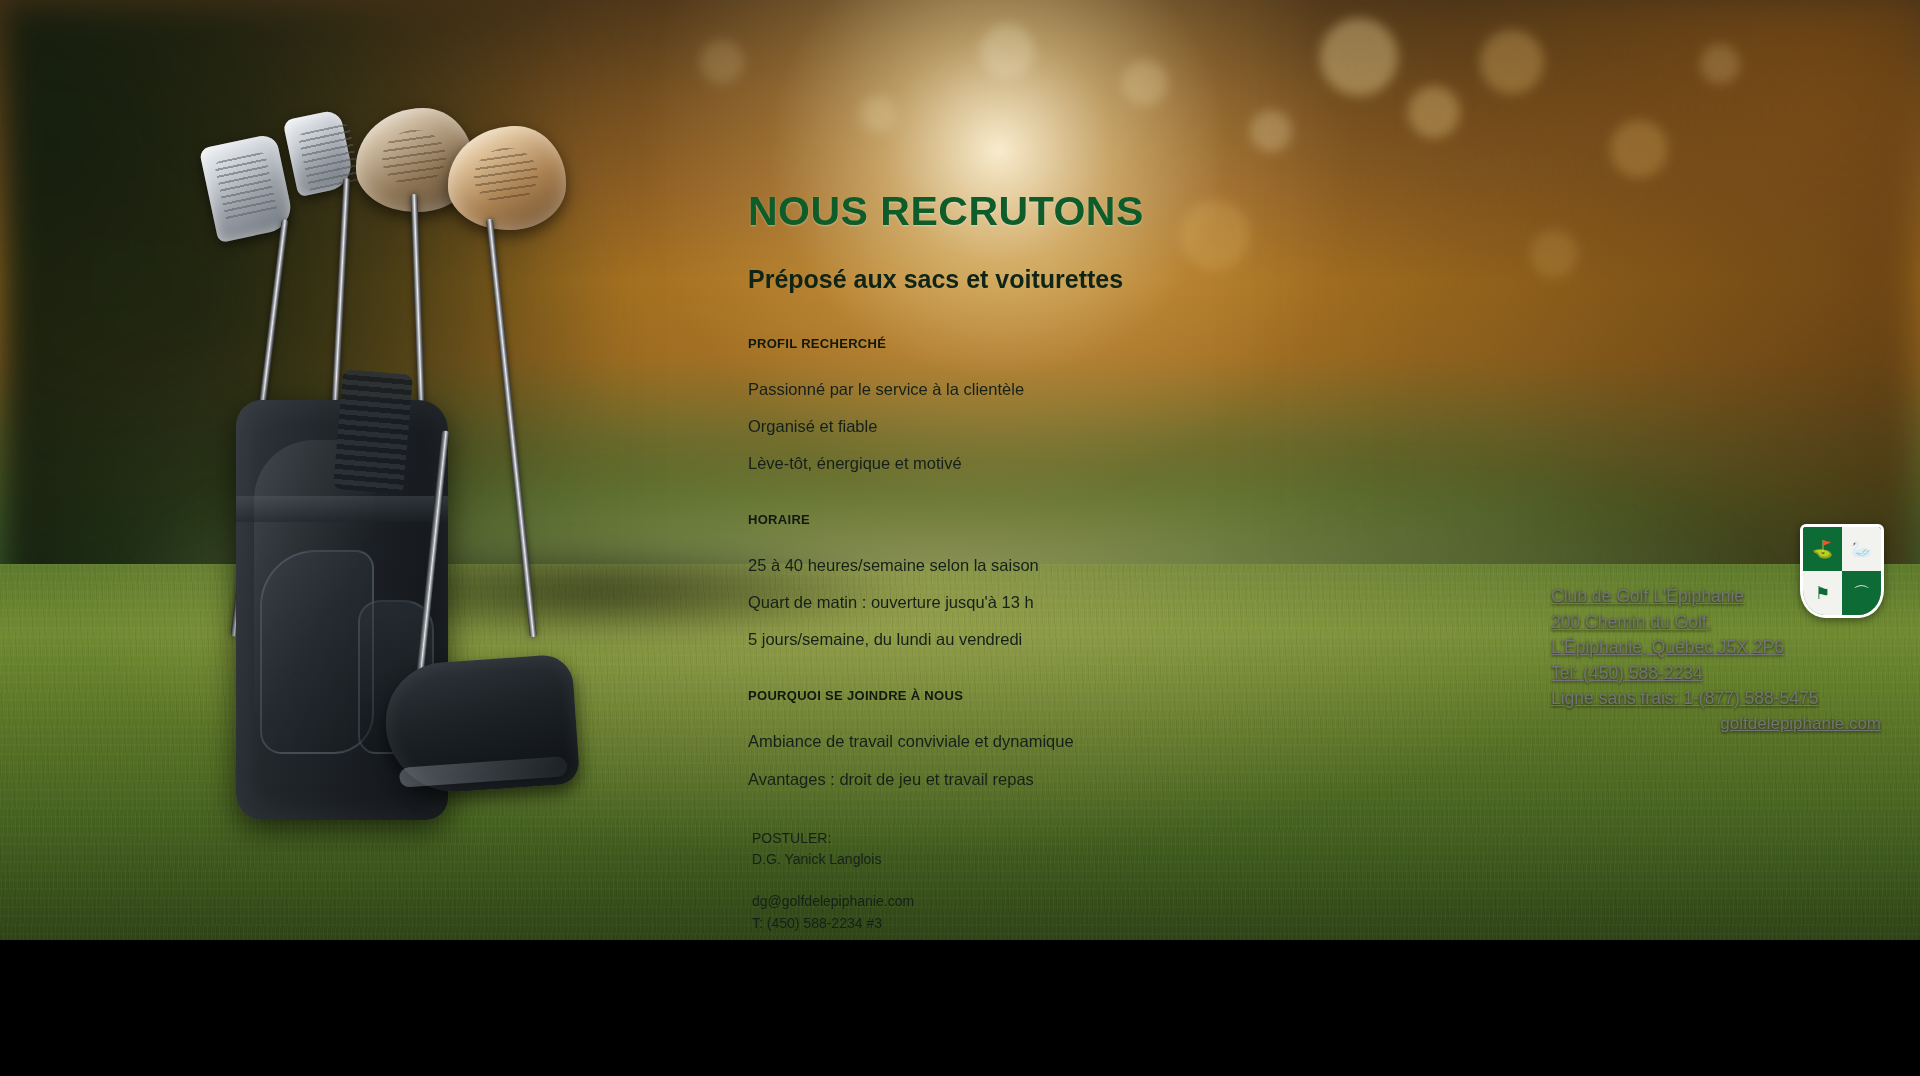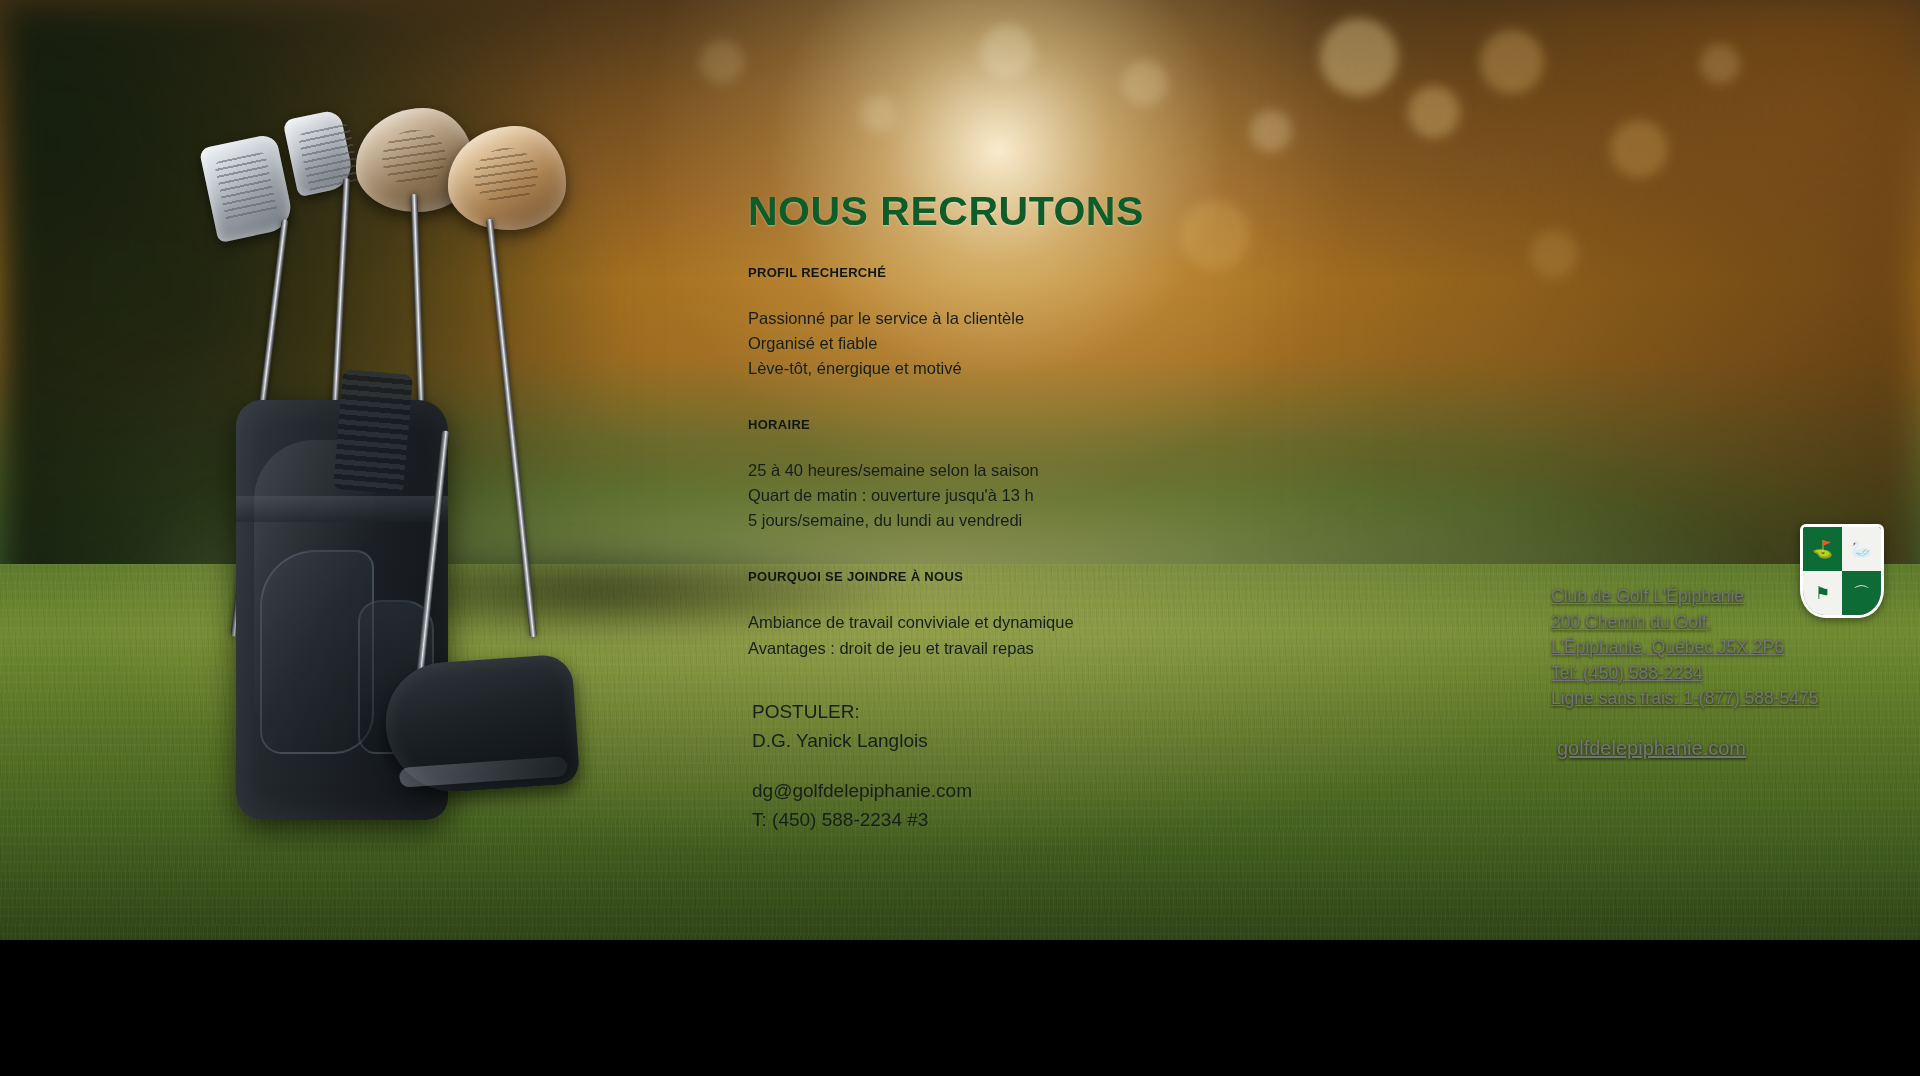--- a/index.html
+++ b/index.html
@@ -280,25 +280,25 @@
     color: #101810;
     margin: 0 0 26px 0;
     letter-spacing: 0.3px;
   }
   .sect-lines {
     font-size: 16.5px;
     line-height: 1.52;
     color: #15201a;
     margin: 0 0 36px 0;
   }
-  .sect-lines div { white-space: nowrap; }
+  .sect-lines div { white-space: nowrap; margin-top: 12px; }
   .apply-block {
     margin-top: 4px;
     padding-left: 4px;
-    font-size: 19px;
+    font-size: 14px;
     line-height: 1.55;
     color: #15201a;
   }
   .apply-gap { height: 20px; }
 
   
   .crest {
     position: absolute;
     left: 1800px;
     top: 524px;
@@ -340,23 +340,23 @@
     top: 584px;
     width: 330px;
     color: #737373;
     font-size: 17.5px;
     line-height: 1.46;
     text-shadow: 0 1px 3px rgba(0,0,0,0.75);
     text-decoration: underline;
   }
   .contact div { white-space: nowrap; }
   .contact .site {
-    margin-top: 22px;
     padding-left: 6px;
-    font-size: 20px;
+    font-size: 17px;
+    text-align: right;
   }
 </style>
 </head>
 <body>
 
 <div class="poster">
 
   <div class="bg">
     <div class="bg-trees-left"></div>
     <div class="bg-trees-right"></div>
@@ -405,20 +405,21 @@
       <div class="bag-pocket"></div>
       <div class="bag-pocket-2"></div>
     </div>
     <div class="bag-divider" style="left:158px;top:272px;"></div>
     <div class="putter"></div>
     <div class="shoe"></div>
   </div>
 
   <div class="content">
     <div class="headline">NOUS RECRUTONS</div>
+    <div class="subhead">Préposé aux sacs et voiturettes</div>
 
     <div class="sect-title">PROFIL RECHERCHÉ</div>
     <div class="sect-lines">
       <div>Passionné par le service à la clientèle</div>
       <div>Organisé et fiable</div>
       <div>Lève-tôt, énergique et motivé</div>
     </div>
 
     <div class="sect-title">HORAIRE</div>
     <div class="sect-lines">

